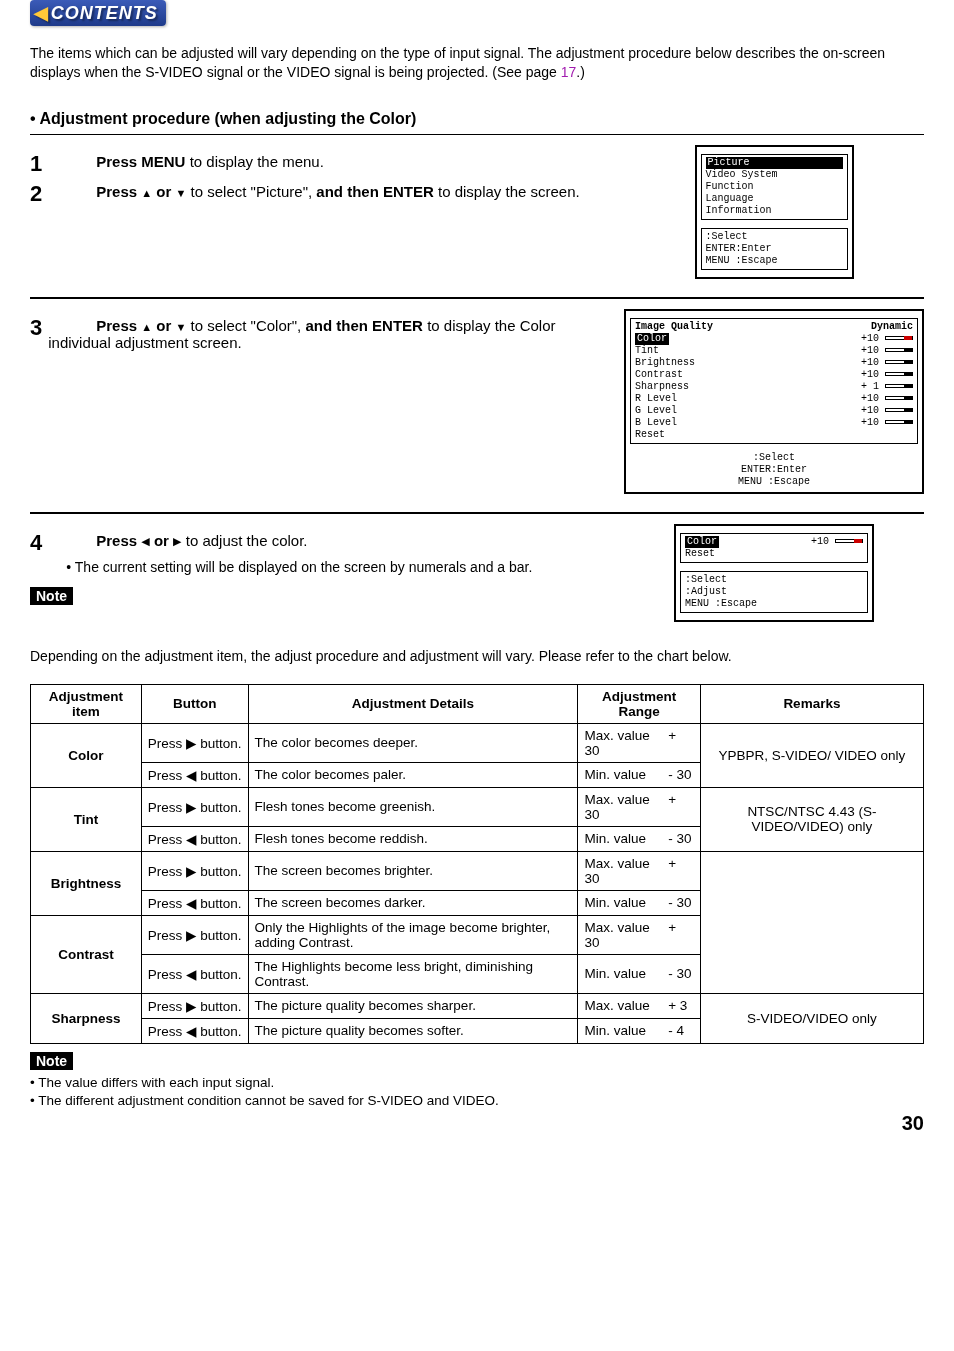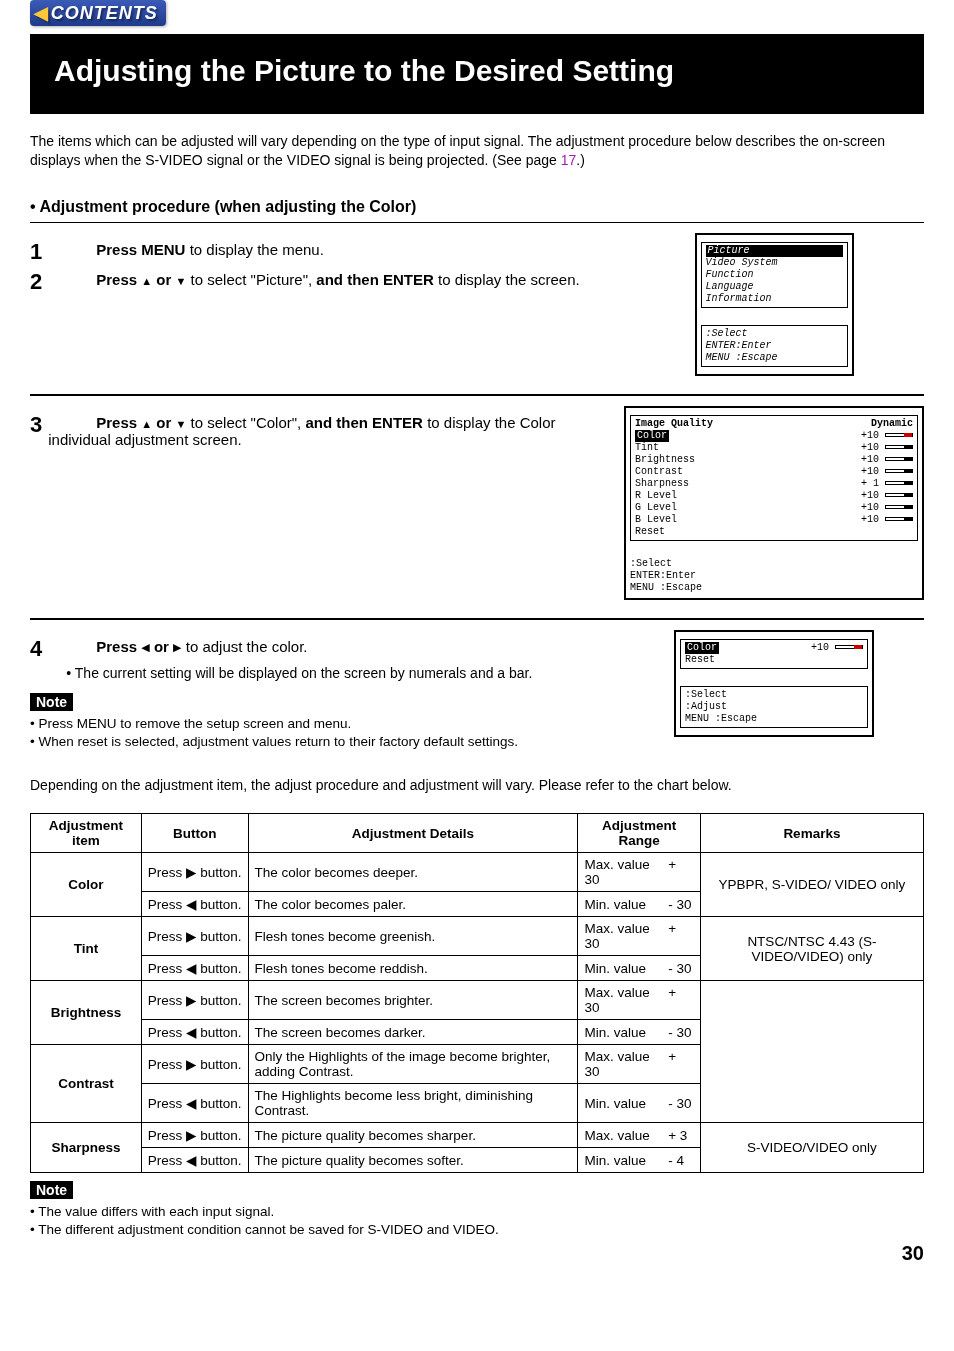--- a/index.html
+++ b/index.html
@@ -23,23 +23,23 @@
   .row .left { flex: 1; }
   .row .right { width: 300px; display:flex; justify-content:center; }
   .note-label { display: inline-block; background: #000; color: #fff; font-weight: bold; padding: 1px 6px; margin: 4px 0; }
   .note-list { margin-left: 0; }
   .note-list li { list-style: none; font-size: 13.5px; line-height: 1.35; }
   .chart-intro { margin: 26px 0 6px; }
   .osd { border: 2px solid #000; font-family: "Courier New", monospace; font-size: 10px; line-height: 1.2; padding: 4px; background:#fff; }
   .osd .boxed { border: 1.5px solid #000; padding: 2px 4px; margin: 3px 0; }
   .osd .row-osd { display:flex; justify-content:space-between; }
   .osd .hl { background:#000; color:#fff; padding:0 2px; }
-  .osd .hint { margin-top:17px; }
-  .osd-small { width: 159px; font-style: italic; }
-  .osd-wide { width: 324px; }
+  .osd .hint { margin-top:8px; }
+  .osd-small { width: 159px; }
+  .osd-wide { width: 324px; text-align: center; }
   .osd-med { width: 200px; }
 
   table.adj { border-collapse: collapse; width: 100%; margin-top: 20px; }
   table.adj th, table.adj td { border: 1px solid #000; padding: 4px 6px; font-size: 13.5px; vertical-align: middle; }
   table.adj th { font-weight: bold; text-align: center; }
   .center { text-align: center; }
   .btn-txt { white-space: nowrap; }
   .tri { font-size: 11px; display:inline-block; vertical-align:middle; }
   .page-num { text-align: right; font-weight: bold; font-size: 20px; margin-top: 2px; }
   .bar-mini { display:inline-block; width:28px; height:4px; background:#fff; border:1px solid #000; position:relative; vertical-align:middle; }
@@ -48,21 +48,20 @@
 </style>
 </head>
 <body>
 
 <div class="page">
   <div class="contents-btn">
     <span class="arrow">◀</span>
     <span>CONTENTS</span>
   </div>
 
-  <div class="title-bar">Adjusting the Picture to the Desired Setting</div>
 
   <p class="intro">
     <span>The items which can be adjusted will vary depending on the type of input signal. The adjustment procedure below describes the on-screen displays when the S-VIDEO signal or the VIDEO signal is being projected. (See page </span><span class="page-ref">17</span><span>.)</span>
   </p>
 
   <div class="section-head">• Adjustment procedure (when adjusting the Color)</div>
   <hr class="hr-thin">
 
   
   <div class="row">
@@ -179,24 +178,20 @@
       <div class="step">
         <span class="step-num">4</span>
         <div class="step-body">
           <span class="step-title">
             <b>Press </b><span class="tri">◀</span><b> or </b><span class="tri">▶</span><span>  to adjust the color.</span>
           </span>
           <div class="step-detail">• The current setting will be displayed on the screen by numerals and a bar.</div>
         </div>
       </div>
       <div class="note-label">Note</div>
-      <ul class="note-list" id="notes1">
-          <li>• Press MENU to remove the setup screen and menu.</li>
-          <li>• When reset is selected, adjustment values return to their factory default settings.</li>
-        </ul>
     </div>
     <div class="right">
       <div class="osd osd-med">
         <div class="boxed" id="osd3-rows">
             <div class="row-osd">
               <span class="hl">Color</span>
               <span>+10 <span class="bar-mini red"></span></span>
             </div>
             <div class="row-osd">
               <span>Reset</span>

